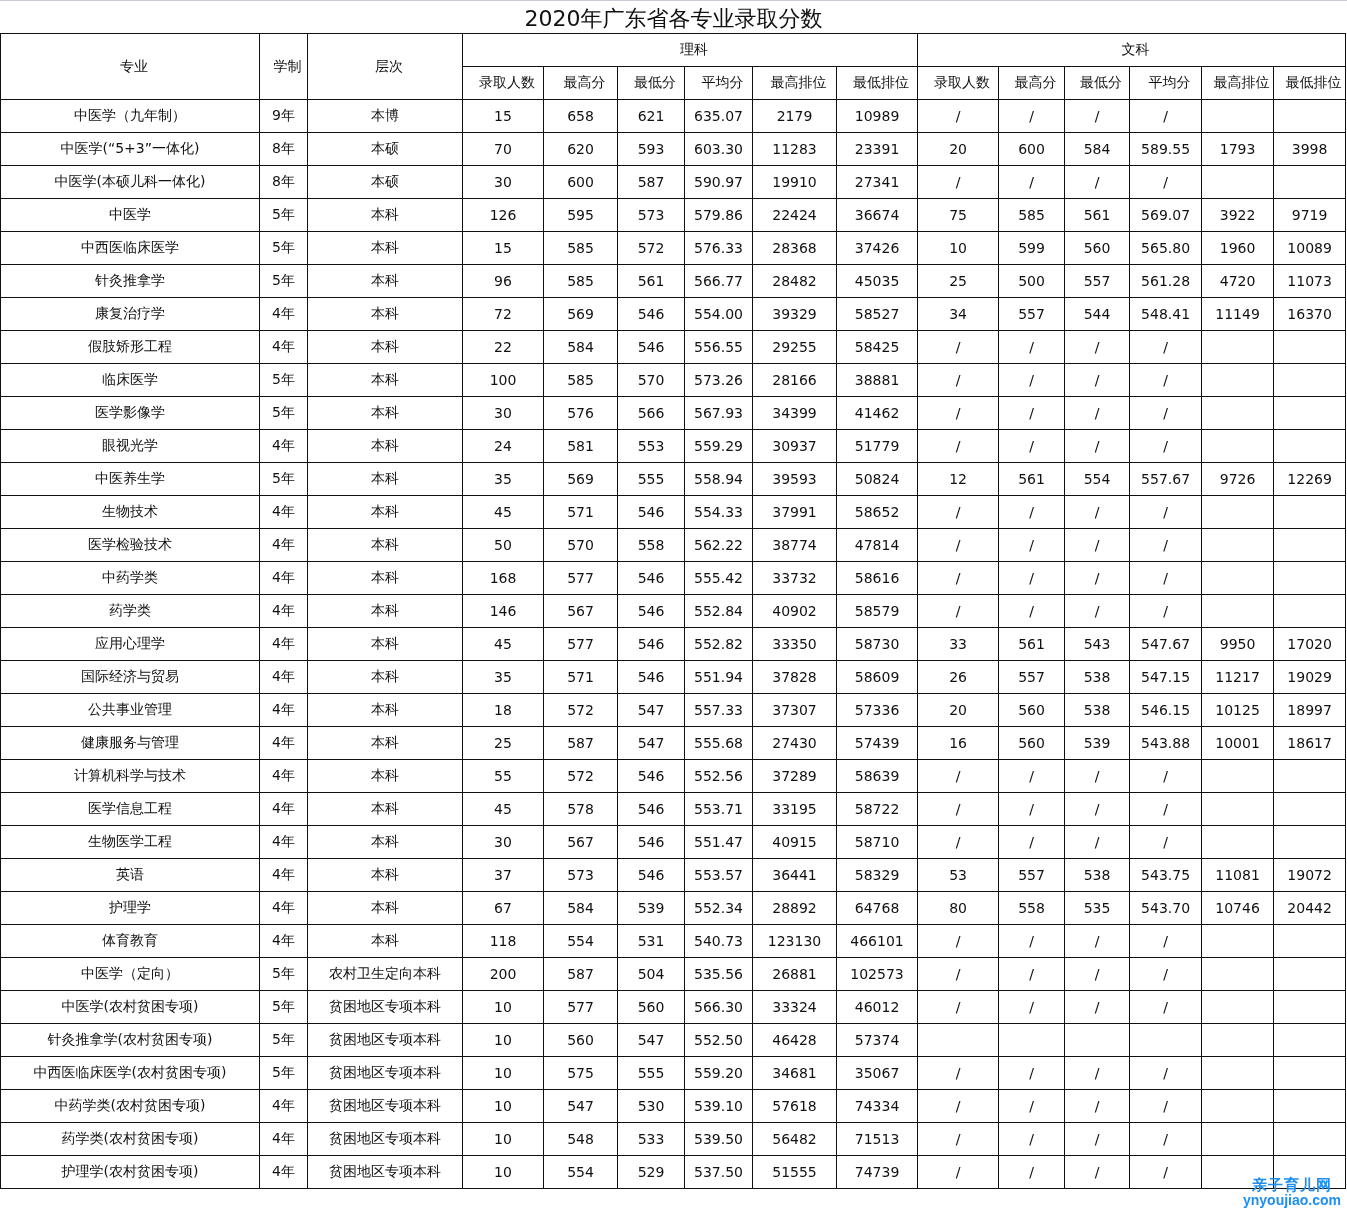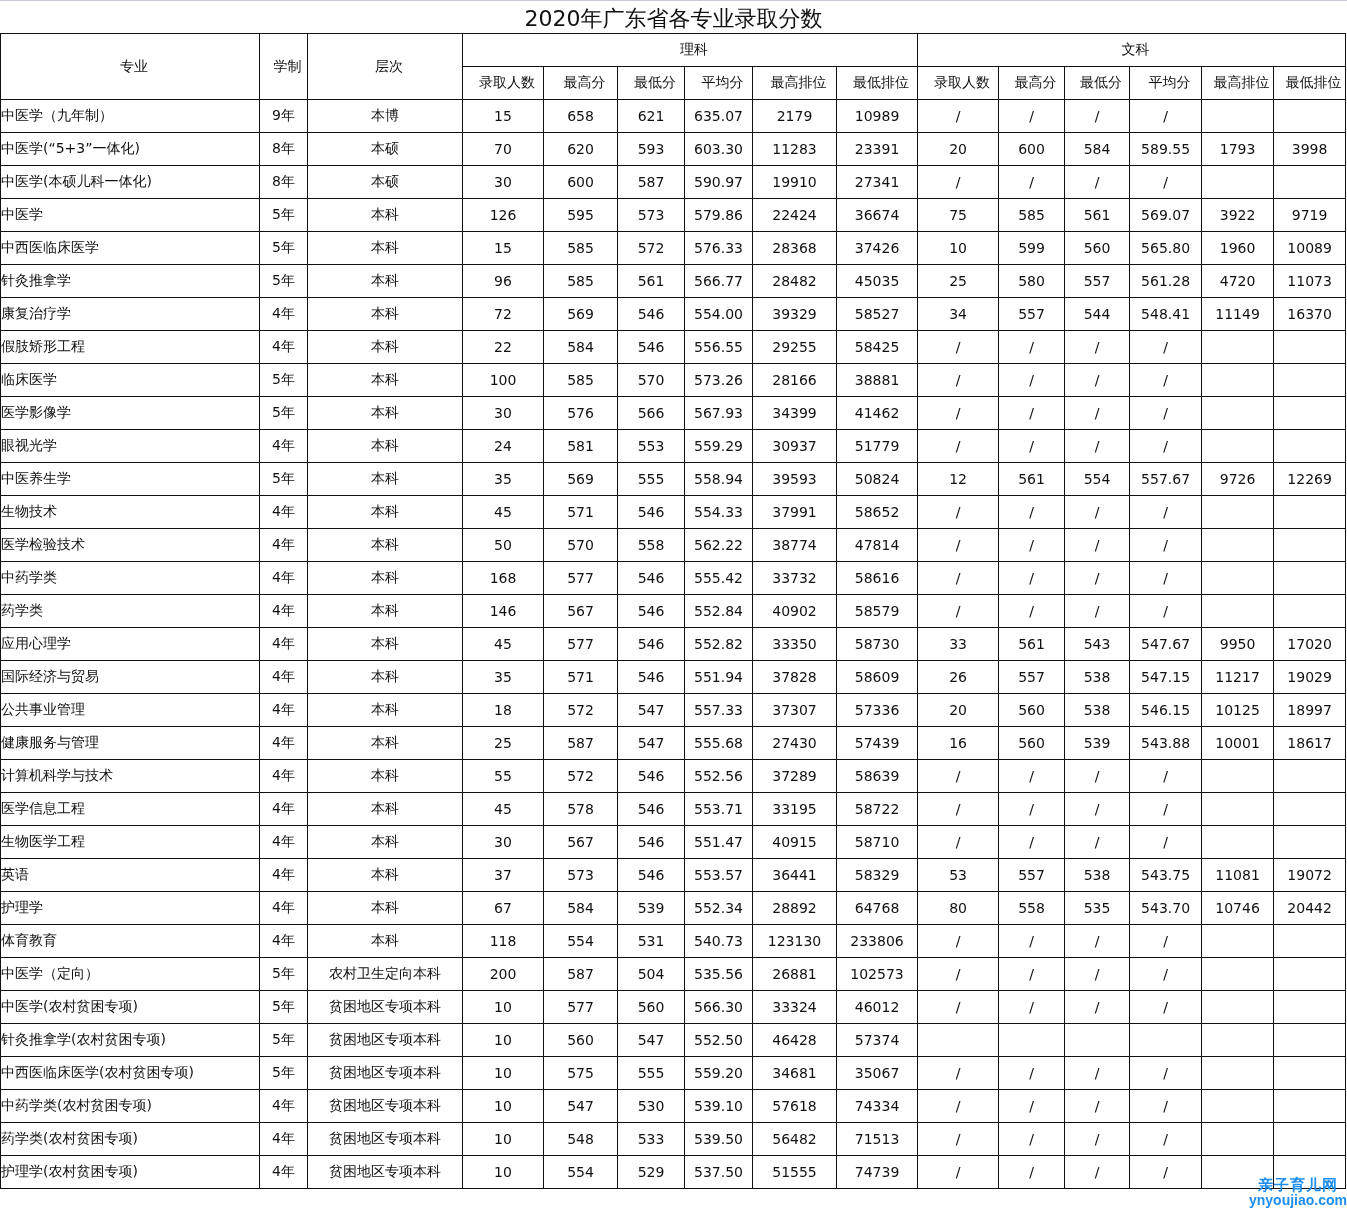--- a/index.html
+++ b/index.html
@@ -9,23 +9,23 @@
            text-align: center; font-size: 22px; line-height: 35px; color: #111;
            border-top: 1px solid #c7cbd6; box-sizing: border-box; }
   table.grid { position: absolute; left: 0; top: 33px; border-collapse: collapse;
                table-layout: fixed; width: 1346px; }
   table.grid td, table.grid th { border: 1.5px solid #111; font-weight: normal;
                font-size: 14px; padding: 0; overflow: hidden; white-space: nowrap; }
   table.grid th { height: 32px; text-align: center; padding-left: 8px; }
   th.tall { height: 57px; }
   th.left { text-align: left; padding-left: 4px; }
   td { height: 32px; text-align: center; font-size: 14px; }
-  td.name { text-align: left; padding-left: 4px; font-size: 14.5px; }
+  td.name { text-align: center; padding-left: 4px; font-size: 14.5px; }
   td.small { font-size: 13.5px; }
-  .watermark { position: absolute; right: 0; bottom: 6px; text-align: center;
+  .watermark { position: absolute; right: 6px; bottom: 6px; text-align: center;
                color: #1e8ff0; font-weight: bold; line-height: 1; }
   .wm-cn { font-size: 15px; letter-spacing: 1px; }
   .wm-en { font-size: 14px; font-family: Liberation Sans, sans-serif; }
 </style>
 </head>
 <body>
 
 <div class="title">2020年广东省各专业录取分数</div>
 
 <table class="grid">
@@ -159,21 +159,21 @@
         <td class="name">针灸推拿学</td>
         <td>5年</td>
         <td>本科</td>
         <td>96</td>
         <td>585</td>
         <td>561</td>
         <td>566.77</td>
         <td>28482</td>
         <td>45035</td>
         <td>25</td>
-        <td>580</td>
+        <td>500</td>
         <td>557</td>
         <td>561.28</td>
         <td class="small">4720</td>
         <td class="small">11073</td>
       </tr>
       <tr>
         <td class="name">康复治疗学</td>
         <td>4年</td>
         <td>本科</td>
         <td>72</td>
@@ -497,21 +497,21 @@
       </tr>
       <tr>
         <td class="name">体育教育</td>
         <td>4年</td>
         <td>本科</td>
         <td>118</td>
         <td>554</td>
         <td>531</td>
         <td>540.73</td>
         <td>123130</td>
-        <td>233806</td>
+        <td>466101</td>
         <td>/</td>
         <td>/</td>
         <td>/</td>
         <td>/</td>
         <td class="small"></td>
         <td class="small"></td>
       </tr>
       <tr>
         <td class="name">中医学（定向）</td>
         <td>5年</td>

